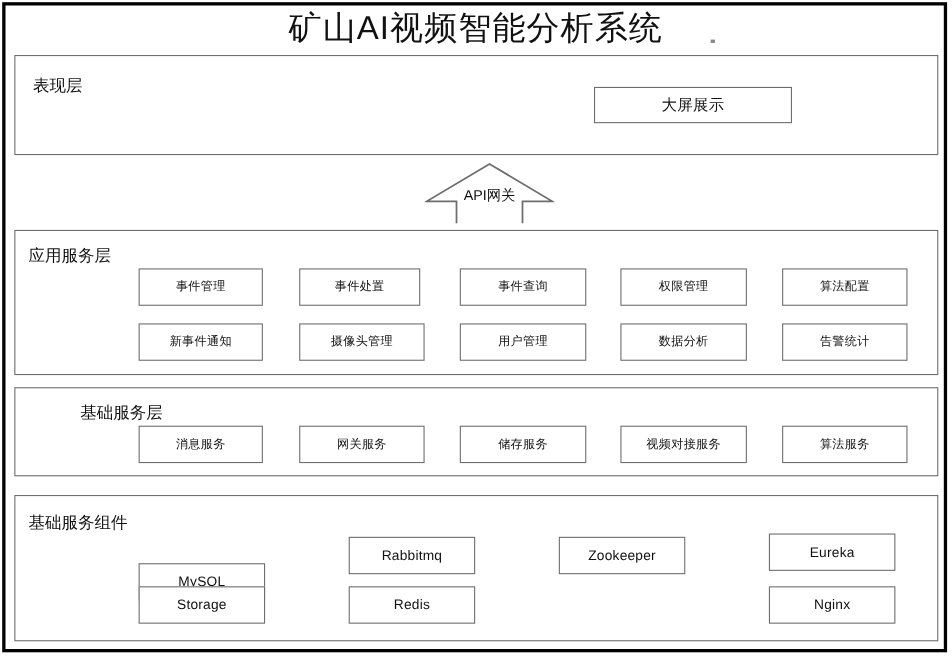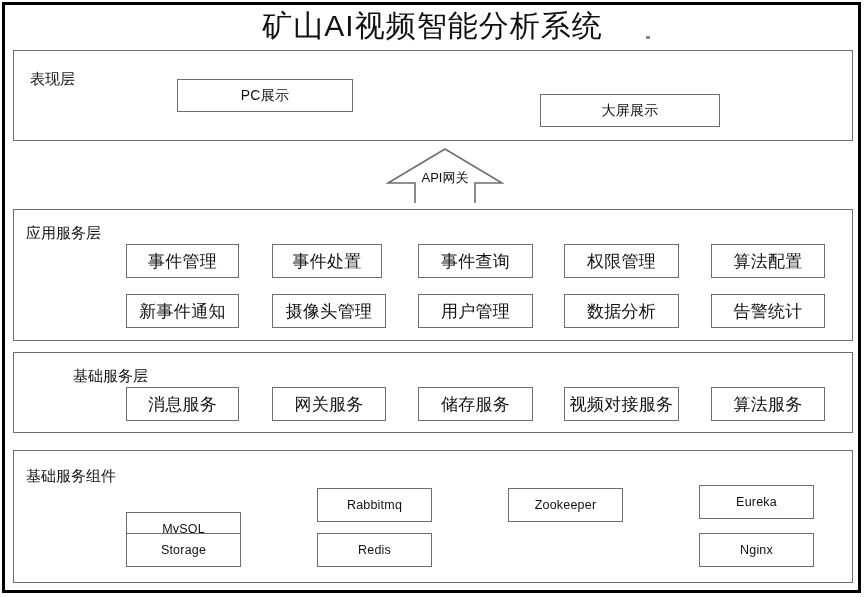--- a/index.html
+++ b/index.html
@@ -65,21 +65,21 @@
   }
   
   .node {
     position: absolute;
     border: 1.5px solid #6e6e6e;
     background: #ffffff;
     box-sizing: border-box;
     display: flex;
     align-items: center;
     justify-content: center;
-    font-size: 17px;
+    font-size: 11px;
     line-height: 15px;
     color: #111111;
     white-space: nowrap;
     letter-spacing: 0.3px;
   }
   .node.big {
     font-size: 14px;
   }
   .node.latin {
     font-size: 12.5px;
@@ -114,22 +114,21 @@
 <div id="canvas">
 
   <div class="outer-frame"></div>
 
   <div class="title">矿山AI视频智能分析系统</div>
   <div class="title-dot"></div>
 
   <div class="layer" style="left:13px; top:50px; width:840px; height:91px;"></div>
   <div class="layer-label" style="left:30px; top:70px;">表现层</div>
 
-  <div class="node big" style="left:177px; top:79px; width:176px; height:33px;">PC展示</div>
-  <div class="node big" style="left:540px; top:79px; width:180px; height:33px;margin-top:15px;">大屏展示</div>
+  <div class="node big" style="left:540px; top:79px; width:180px; height:33px;">大屏展示</div>
 
   <div class="gateway">
     <svg width="118" height="58" viewBox="0 0 118 58">
       <polyline points="29,56 29,36 2,36 59,2 116,36 89,36 89,56" fill="#ffffff" stroke="#6e6e6e" stroke-width="1.6" stroke-linejoin="miter"></polyline>
     </svg>
   </div>
   <div class="gateway-label">API网关</div>
 
   <div class="layer" style="left:13px; top:209px; width:840px; height:132px;"></div>
   <div class="layer-label" style="left:26px; top:224px;">应用服务层</div>

